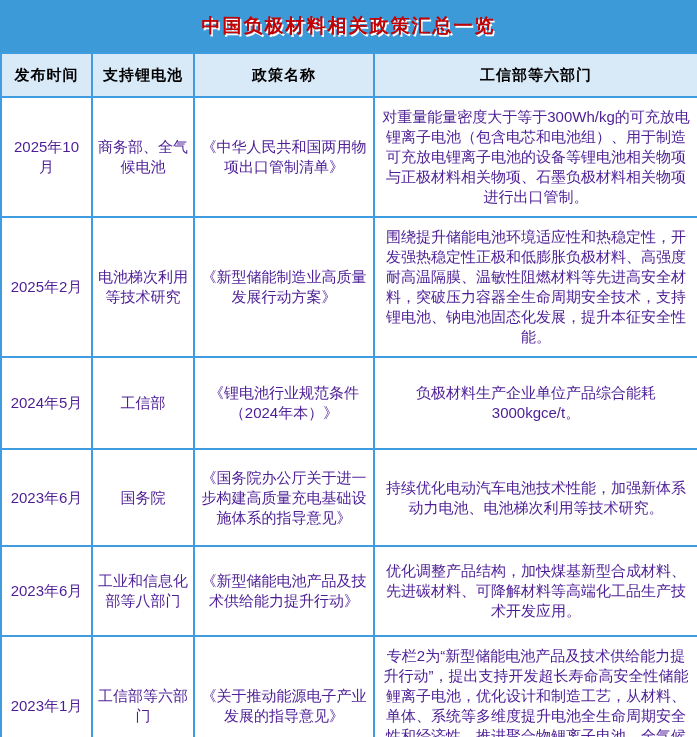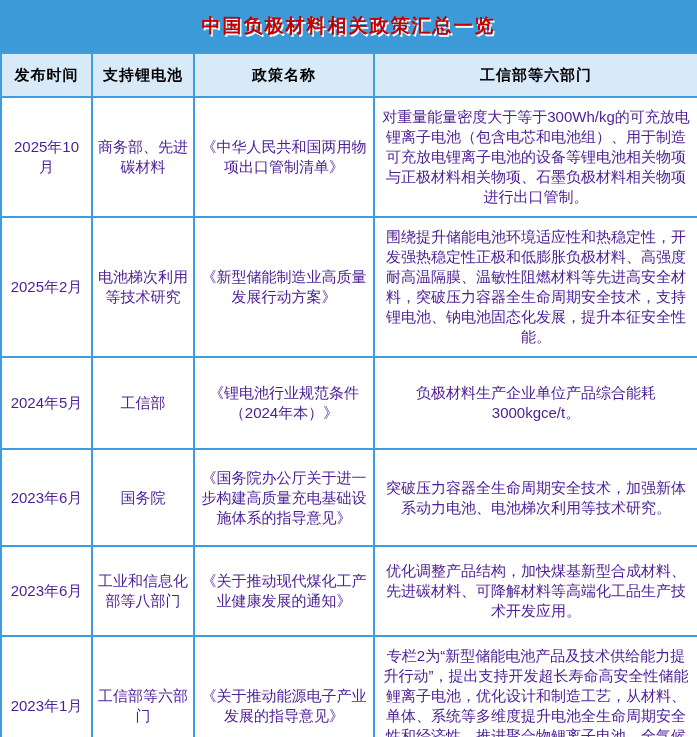--- a/index.html
+++ b/index.html
@@ -87,46 +87,46 @@
       <tr>
         <th>发布时间</th>
         <th>支持锂电池</th>
         <th>政策名称</th>
         <th>工信部等六部门</th>
       </tr>
     </thead>
     <tbody>
       <tr>
         <td class="c-date">2025年10月</td>
-        <td class="c-agency">商务部、先进碳材料</td>
+        <td class="c-agency">商务部、全气候电池</td>
         <td class="c-policy">《中华人民共和国两用物项出口管制清单》</td>
         <td class="c-summary">对重量能量密度大于等于300Wh/kg的可充放电锂离子电池（包含电芯和电池组）、用于制造可充放电锂离子电池的设备等锂电池相关物项与正极材料相关物项、石墨负极材料相关物项进行出口管制。</td>
       </tr>
       <tr>
         <td class="c-date">2025年2月</td>
         <td class="c-agency">电池梯次利用等技术研究</td>
         <td class="c-policy">《新型储能制造业高质量发展行动方案》</td>
         <td class="c-summary">围绕提升储能电池环境适应性和热稳定性，开发强热稳定性正极和低膨胀负极材料、高强度耐高温隔膜、温敏性阻燃材料等先进高安全材料，突破压力容器全生命周期安全技术，支持锂电池、钠电池固态化发展，提升本征安全性能。</td>
       </tr>
       <tr>
         <td class="c-date">2024年5月</td>
         <td class="c-agency">工信部</td>
         <td class="c-policy">《锂电池行业规范条件（2024年本）》</td>
         <td class="c-summary">负极材料生产企业单位产品综合能耗3000kgce/t。</td>
       </tr>
       <tr>
         <td class="c-date">2023年6月</td>
         <td class="c-agency">国务院</td>
         <td class="c-policy">《国务院办公厅关于进一步构建高质量充电基础设施体系的指导意见》</td>
-        <td class="c-summary">突破压力容器全生命周期安全技术，加强新体系动力电池、电池梯次利用等技术研究。</td>
+        <td class="c-summary">持续优化电动汽车电池技术性能，加强新体系动力电池、电池梯次利用等技术研究。</td>
       </tr>
       <tr>
         <td class="c-date">2023年6月</td>
         <td class="c-agency">工业和信息化部等八部门</td>
-        <td class="c-policy">《关于推动现代煤化工产业健康发展的通知》</td>
+        <td class="c-policy">《新型储能电池产品及技术供给能力提升行动》</td>
         <td class="c-summary">优化调整产品结构，加快煤基新型合成材料、先进碳材料、可降解材料等高端化工品生产技术开发应用。</td>
       </tr>
       <tr>
         <td class="c-date">2023年1月</td>
         <td class="c-agency">工信部等六部门</td>
         <td class="c-policy">《关于推动能源电子产业发展的指导意见》</td>
         <td class="c-summary">专栏2为“新型储能电池产品及技术供给能力提升行动”，提出支持开发超长寿命高安全性储能鲤离子电池，优化设计和制造工艺，从材料、单体、系统等多维度提升电池全生命周期安全性和经济性，推进聚合物鲤离子电池、全气候电池、固态电池和快充电池等研发和应用。</td>
       </tr>
 
     </tbody>

